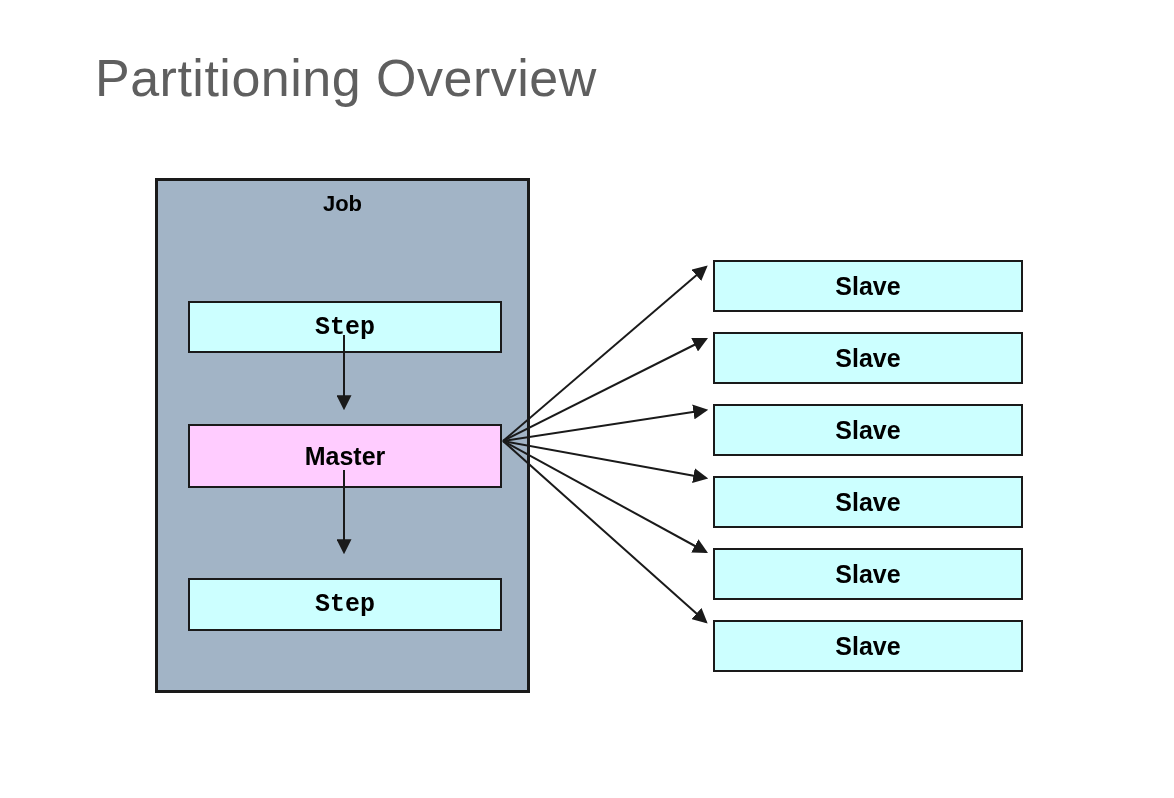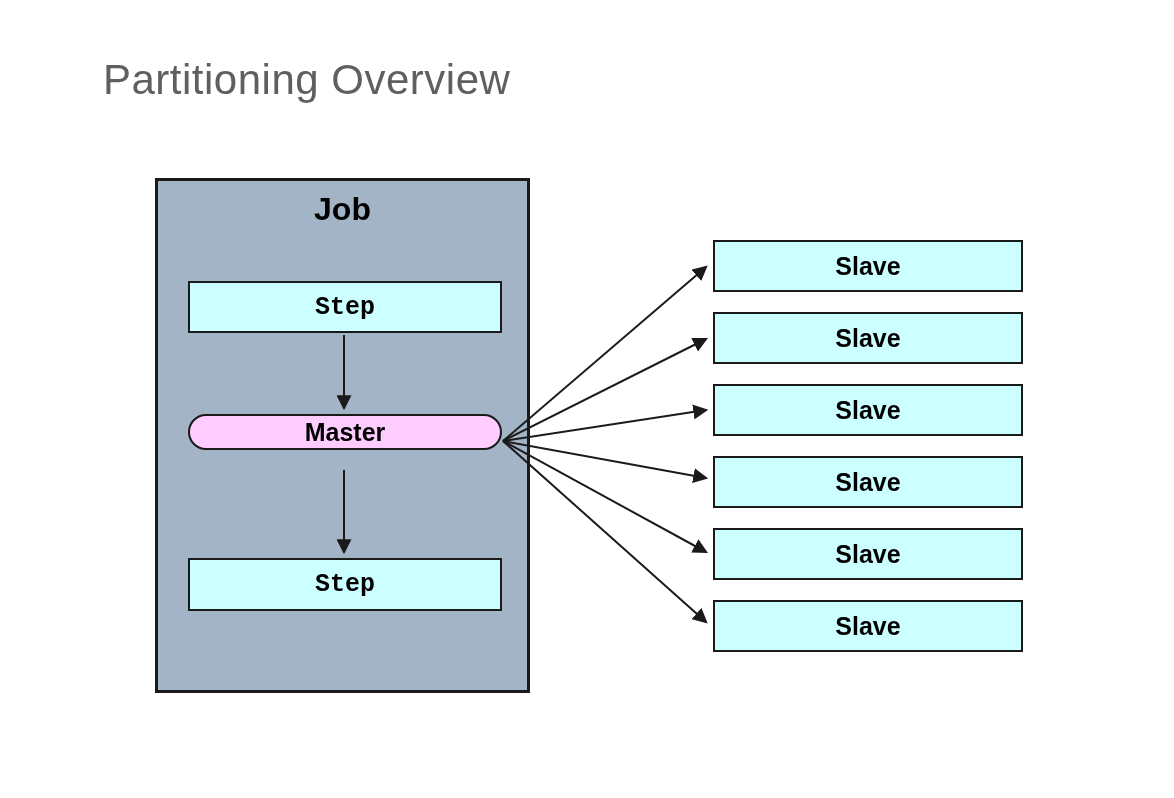--- a/index.html
+++ b/index.html
@@ -16,65 +16,65 @@
   .canvas{
     position:relative;
     width:1174px;height:798px;
     background:var(--bg);
     overflow:hidden;
     font-family:"Liberation Sans", sans-serif;
   }
   .page-title{
     position:absolute;
     left:95px;top:48px;
-    margin:8px;
-    font-size:42px;
+    margin:0;
+    font-size:52px;
     font-weight:400;
     letter-spacing:0.5px;
     color:var(--title-color);
   }
   .job-box{
     position:absolute;
     left:155px;top:178px;
     width:375px;height:515px;
     background:var(--job-fill);
     border:3px solid var(--border);
     box-sizing:border-box;
   }
   .job-label{
     position:absolute;
     left:0;top:10px;
     width:100%;
     text-align:center;
-    font-size:32px;
+    font-size:22px;
     font-weight:700;
     color:var(--label-color);
   }
   .node{
     position:absolute;
     box-sizing:border-box;
     border:2px solid var(--border);
     display:flex;
     align-items:center;
     justify-content:center;
     font-size:25px;
     font-weight:700;
     color:var(--label-color);
+    margin-top:20px;
   }
   .step-node,.master-node{
     left:188px;
     width:314px;
   }
   .step-node{background:var(--node-fill);height:52px;font-family:Liberation Mono, monospace;}
   .step-1{top:281px;}
   .step-2{top:558px;height:53px;}
   .master-node{
-    top:414px;height:36px;
+    top:404px;height:64px;
     background:var(--master-fill);
-    border-radius:21px;
   }
   .slave-node{
     left:713px;
     width:310px;height:52px;
     background:var(--node-fill);
   }
   .arrows-layer{
     position:absolute;
     left:0;top:0;
     width:1174px;height:798px;

